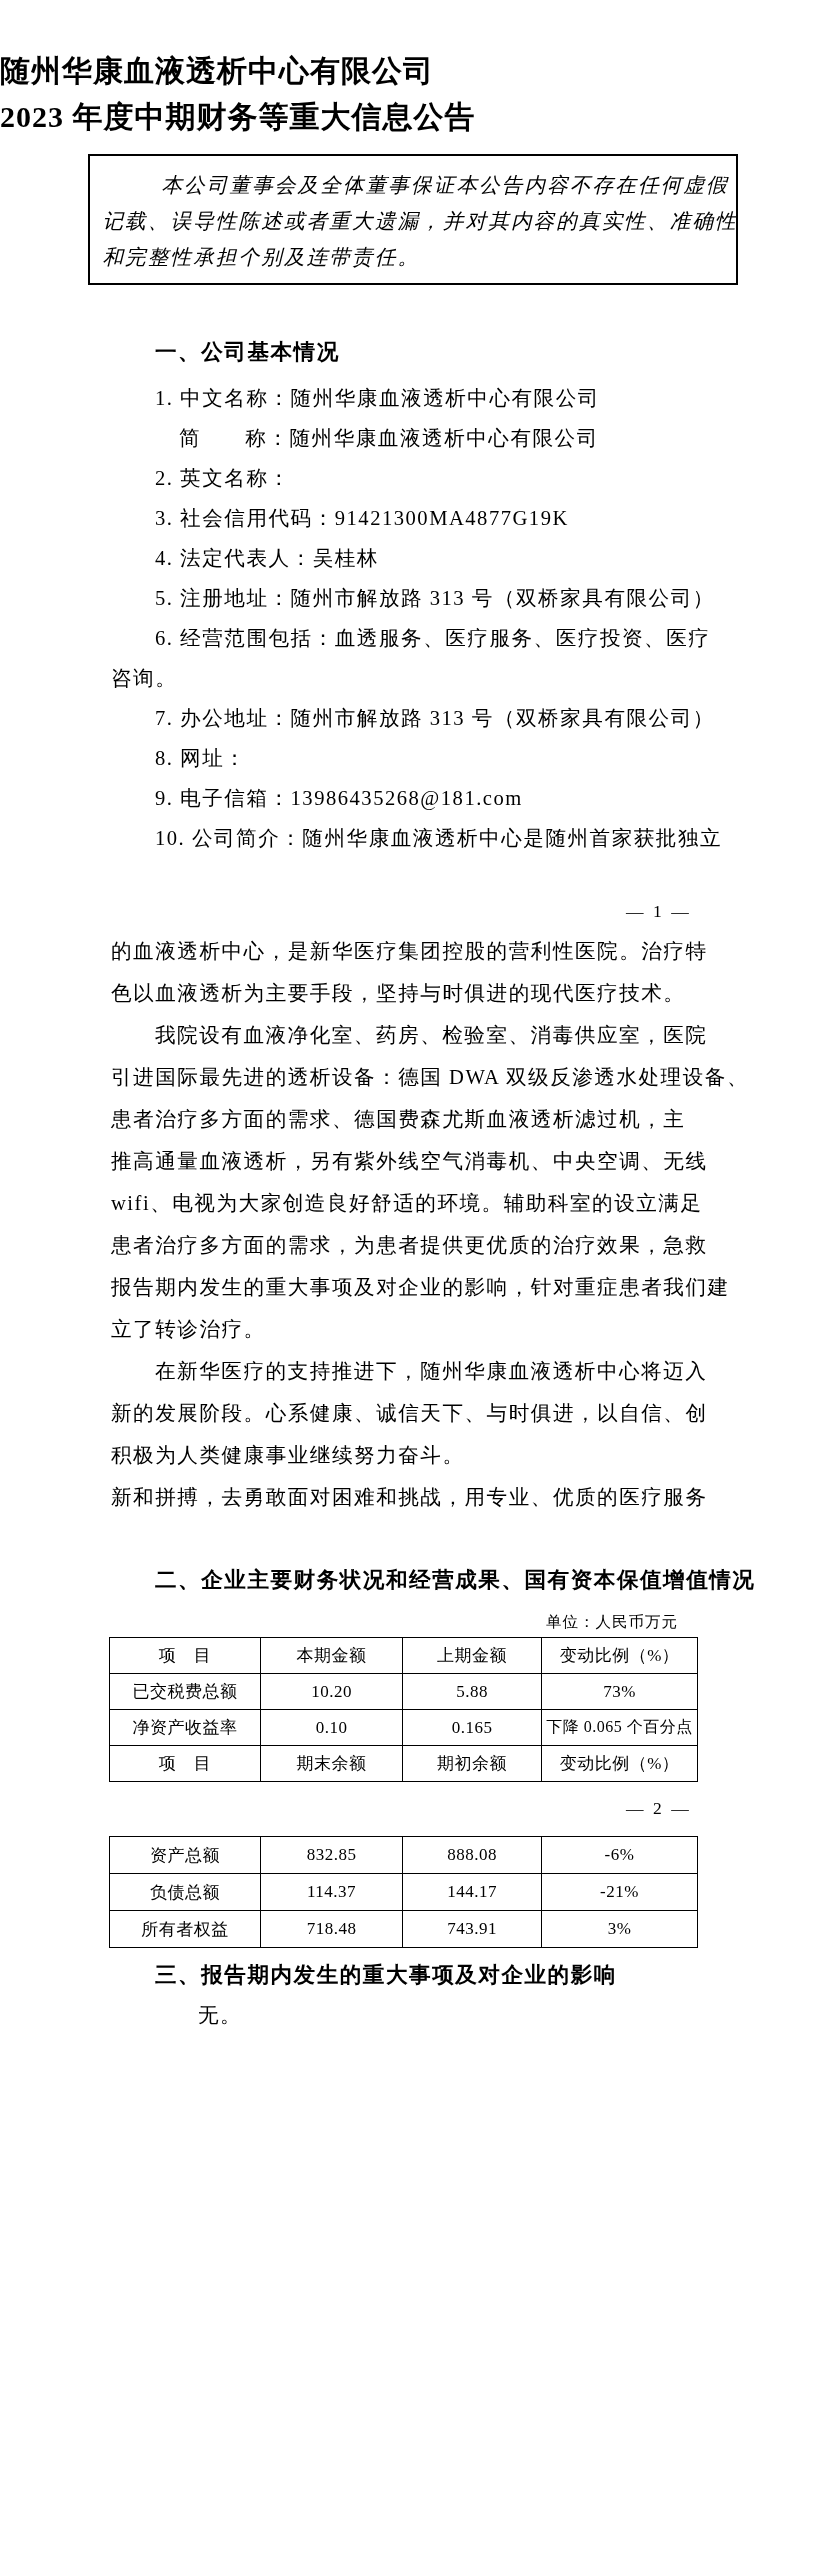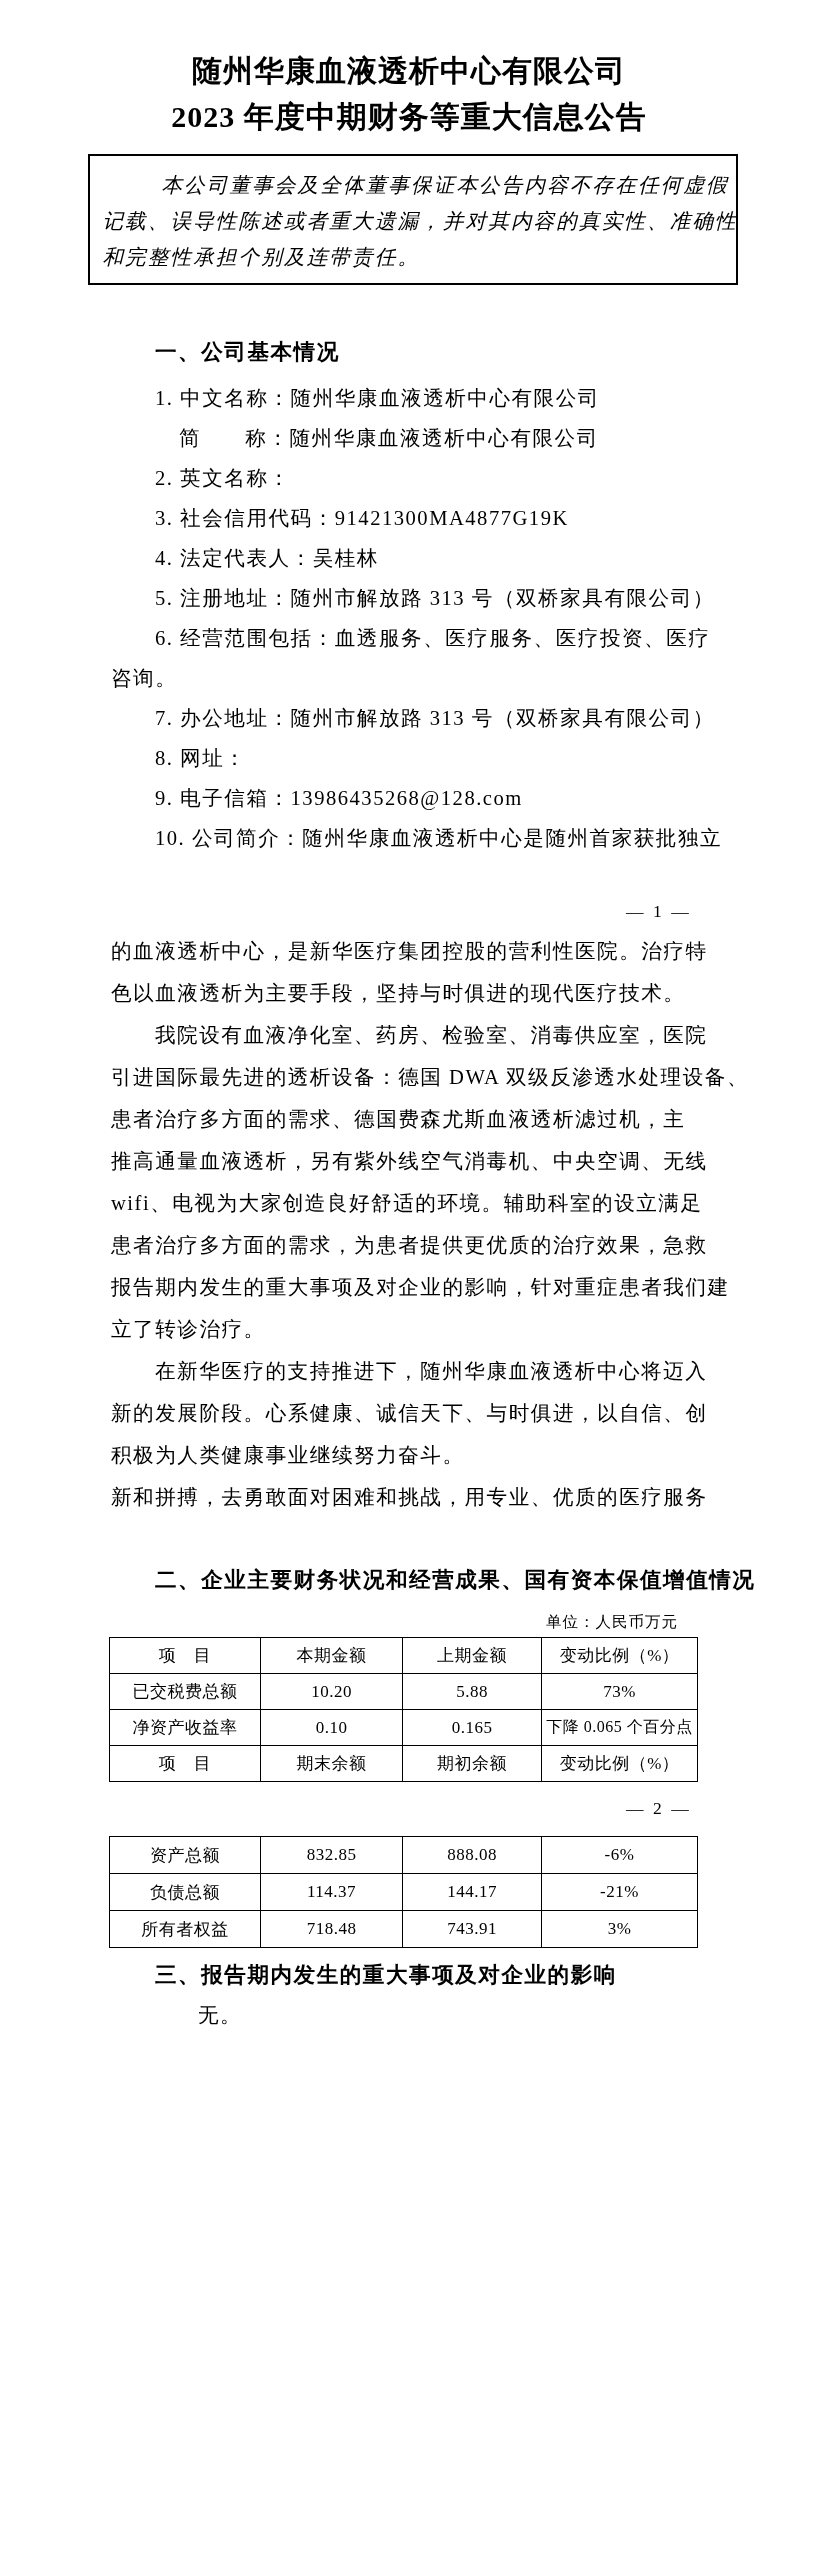--- a/index.html
+++ b/index.html
@@ -3,21 +3,21 @@
 <meta charset="utf-8">
 <title></title>
 <style>
   html,body {margin:0; padding:0; background:#ffffff;}
   .page {
     position:relative; width:818px; height:2796px; background:#ffffff;
     font-family:"Liberation Serif","DejaVu Serif",serif; color:#000;
     overflow:hidden;
   }
   .doc-title {
-    position:absolute; left:0; width:100%; text-align:center;
+    position:absolute; left:0; width:100%; text-align:left;
     font-size:30px; font-weight:bold; letter-spacing:1px; line-height:1.1;
     white-space:nowrap;
   }
   #title1 {top:54px;}
   #title2 {top:100px;}
   .notice-box {
     position:absolute; left:88px; top:154px; width:650px; height:131px;
     border:2.1px solid #000; box-sizing:border-box; padding:11.3px 12.4px 0 12.4px;
   }
   .notice-box .nline {
@@ -93,21 +93,21 @@
     <div class="ln in1">1. 中文名称：随州华康血液透析中心有限公司</div>
     <div class="ln in2">简　　称：随州华康血液透析中心有限公司</div>
     <div class="ln in1">2. 英文名称：</div>
     <div class="ln in1">3. 社会信用代码：91421300MA4877G19K</div>
     <div class="ln in1">4. 法定代表人：吴桂林</div>
     <div class="ln in1">5. 注册地址：随州市解放路 313 号（双桥家具有限公司）</div>
     <div class="ln in1">6. 经营范围包括：血透服务、医疗服务、医疗投资、医疗</div>
     <div class="ln">咨询。</div>
     <div class="ln in1">7. 办公地址：随州市解放路 313 号（双桥家具有限公司）</div>
     <div class="ln in1">8. 网址：</div>
-    <div class="ln in1">9. 电子信箱：13986435268@128.com</div>
+    <div class="ln in1">9. 电子信箱：13986435268@181.com</div>
     <div class="ln in1">10. 公司简介：随州华康血液透析中心是随州首家获批独立</div>
   </div>
 
   <div class="pgmark" id="mark1">— 1 —</div>
 
   <div class="textcol" id="para-lines">
     <div class="ln">的血液透析中心，是新华医疗集团控股的营利性医院。治疗特</div>
     <div class="ln">色以血液透析为主要手段，坚持与时俱进的现代医疗技术。</div>
     <div class="ln in1">我院设有血液净化室、药房、检验室、消毒供应室，医院</div>
     <div class="ln">引进国际最先进的透析设备：德国 DWA 双级反渗透水处理设备、</div>

